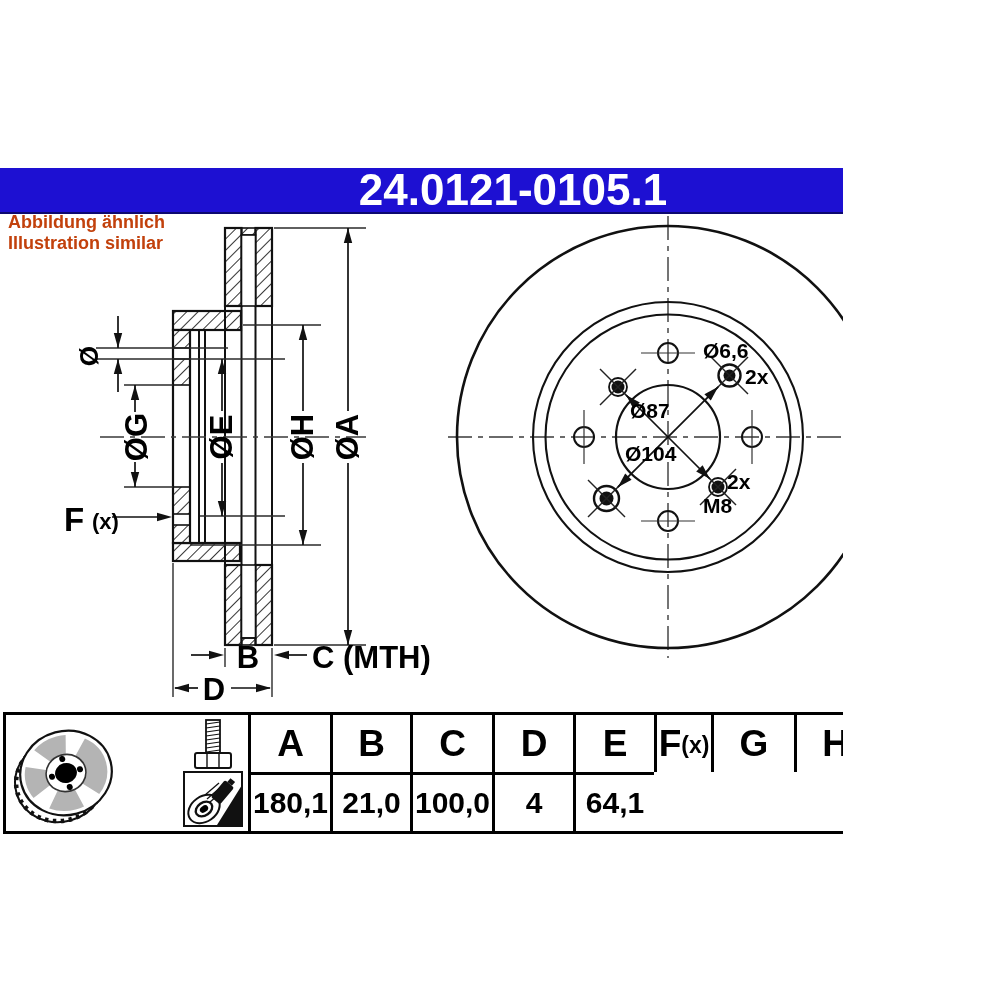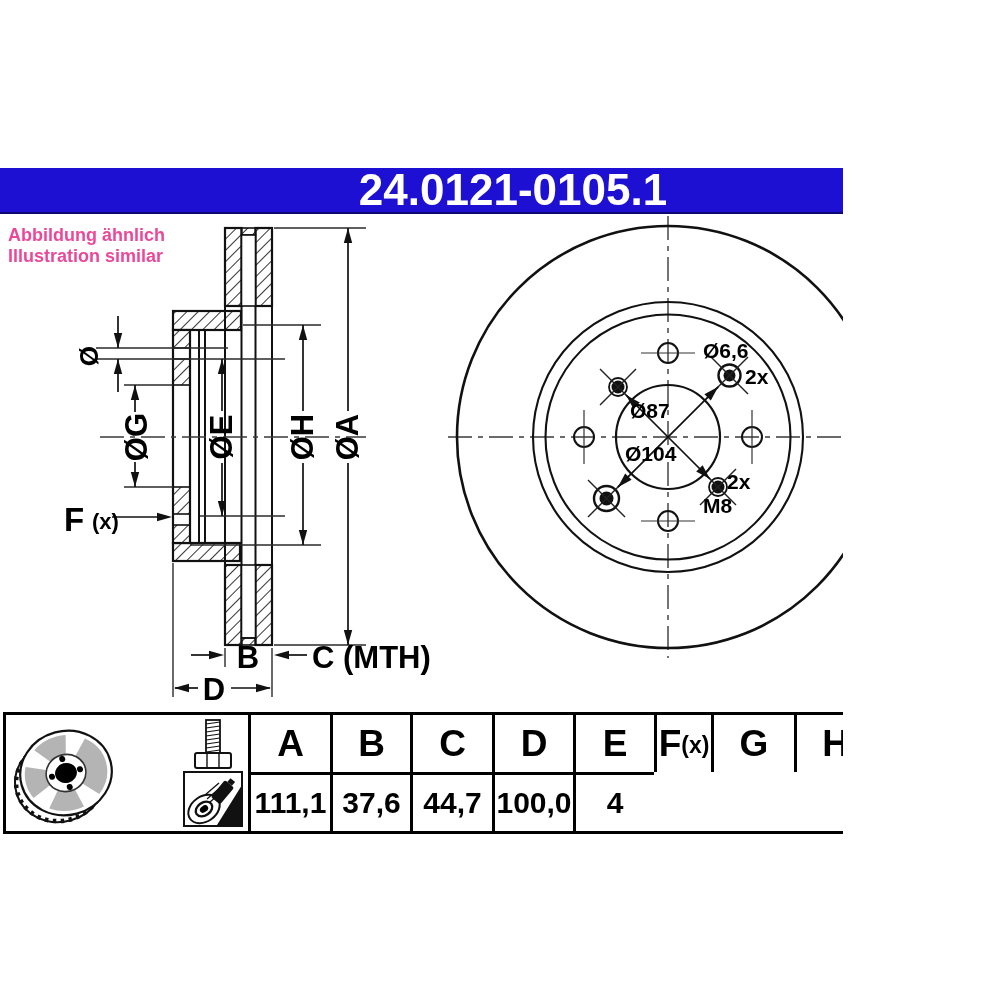--- a/index.html
+++ b/index.html
@@ -3,22 +3,22 @@
 <meta charset="utf-8">
 <style>
   html,body{margin:0;padding:0;background:#ffffff;}
   .page{position:relative;width:843px;height:1000px;background:#fff;overflow:hidden;
         font-family:"Liberation Sans",sans-serif;}
   .header-bar{position:absolute;left:0;top:168px;width:1000px;height:46px;
         display:flex;align-items:center;justify-content:center;gap:86px;
         padding-left:26px;box-sizing:border-box;border-bottom:2px solid #0d0870;}
   .header-bar span{color:#fff;font-weight:700;font-size:44px;letter-spacing:0px;
         line-height:46px;white-space:nowrap;}
-  .note{position:absolute;left:8px;top:225px;font-weight:700;font-size:18px;
-        line-height:21px;color:#ec4899;}
+  .note{position:absolute;left:8px;top:212px;font-weight:700;font-size:18px;
+        line-height:21px;color:#c2410c;}
   .drawing-svg{position:absolute;left:0;top:0;width:1000px;height:1000px;}
   .dim-table{position:absolute;left:3px;top:712px;width:994px;height:122px;
         display:grid;box-sizing:border-box;
         grid-template-columns:242px 82px 80px 82px 81px 81px 57px 83px 80px 126px;
         grid-template-rows:57px 59px;
         border:3px solid #000;}
   .dim-table .cell{border-left:3px solid #000;border-top:0;
         display:flex;align-items:center;justify-content:center;
         font-weight:700;color:#000;background:#fff;}
   .dim-table .img-cell{grid-row:1/3;border-left:0;position:relative;
@@ -326,20 +326,20 @@
       </div>
     <div class="cell hdr">
         <span>H</span>
         <span class="sfx"></span>
       </div>
     <div class="cell hdr">
         <span>I</span>
         <span class="sfx"></span>
       </div>
 
-    <div class="cell val">111,1</div>
-    <div class="cell val">37,6</div>
-    <div class="cell val">44,7</div>
+    <div class="cell val">180,1</div>
+    <div class="cell val">21,0</div>
     <div class="cell val">100,0</div>
     <div class="cell val">4</div>
+    <div class="cell val">64,1</div>
   </div>
 
 </div>
 
 </body></html>

